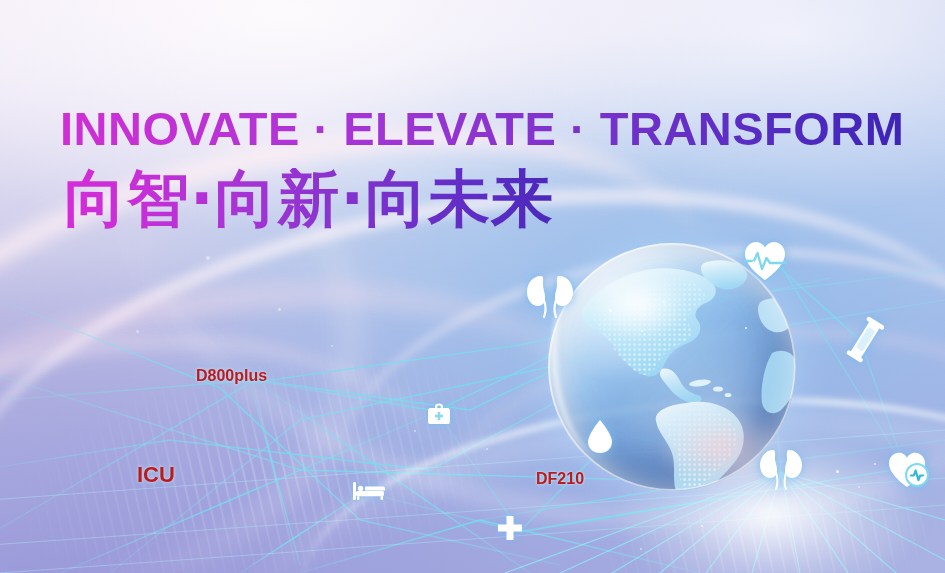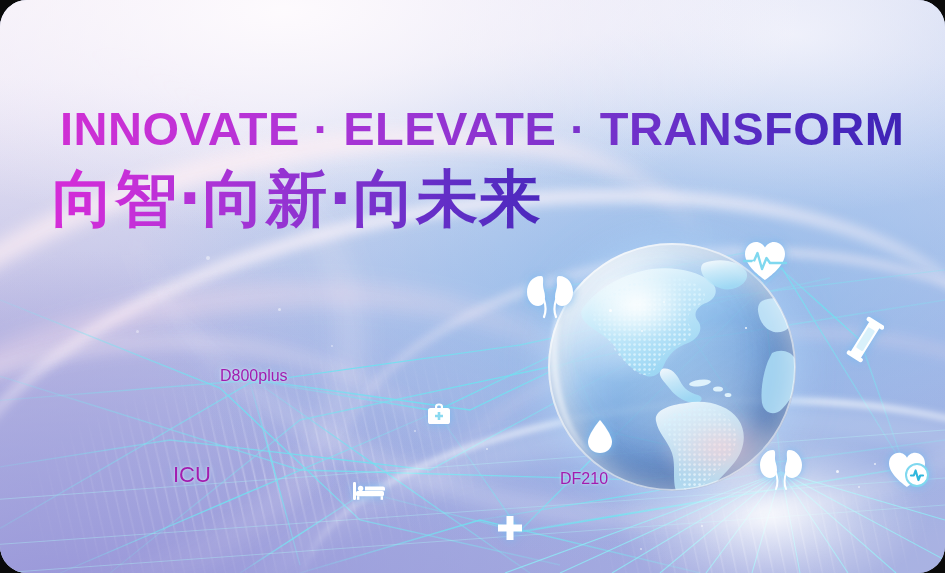--- a/index.html
+++ b/index.html
@@ -2,21 +2,20 @@
 <html lang="zh"><head>
 <meta charset="utf-8">
 <title>Banner</title>
 <style>
   html,body{margin:0;padding:0;background:#0a0a0a;}
   *{box-sizing:border-box;}
   #stage{
     position:relative;width:945px;height:573px;overflow:hidden;
     font-family:"Liberation Sans","DejaVu Sans",sans-serif;
     background:#b9c2ea;
-    border-radius:27px;
   }
   .layer{position:absolute;inset:0;pointer-events:none;}
 
   
   #bg-base{
     background:
       linear-gradient(160deg,
         #f3eef7 0%,
         #eae7f6 14%,
         #dfe2f4 27%,
@@ -193,39 +192,38 @@
   #headline{
     position:absolute;left:60px;top:105px;
     font-size:47px;font-weight:bold;letter-spacing:.5px;line-height:1;
     white-space:nowrap;
     background:linear-gradient(90deg,
       #cf2fd4 0%, #c231d6 14%, #ad34d6 30%, #9434d2 46%, #7a32cc 62%, #5f2ec6 78%, #4828bd 92%, #3f23b6 100%);
     -webkit-background-clip:text;background-clip:text;
     -webkit-text-fill-color:transparent;color:transparent;
   }
   #subhead{
-    position:absolute;left:52px;top:168px;
+    position:absolute;left:64px;top:168px;
     font-size:62px;font-weight:bold;line-height:1;letter-spacing:1px;
     white-space:nowrap;
     font-family:"DejaVu Sans","Liberation Sans",sans-serif;
     background:linear-gradient(90deg,
       #d52cd8 0%, #c62fd8 16%, #ab33d6 34%, #8d33d0 52%, #7130cb 70%, #5b2dc4 86%, #4b28bd 100%);
     -webkit-background-clip:text;background-clip:text;
     -webkit-text-fill-color:transparent;color:transparent;
   }
 
   
   .plabel{
-    position:absolute;color:#a21caf;font-weight:normal;
+    position:absolute;color:#b91c1c;font-weight:bold;
     text-shadow:0 0 10px rgba(150,200,245,.9),0 0 3px rgba(255,255,255,.8);
     white-space:nowrap;
-    margin-left:24px;
   }
   #lbl-d800{left:196px;top:367px;font-size:16px;}
-  #lbl-icu{left:149px;top:462px;font-size:22px;text-align:right;}
+  #lbl-icu{left:137px;top:462px;font-size:22px;text-align:right;}
   #lbl-df210{left:500px;top:470px;font-size:16px;padding-left:36px;}
 
   
   .dot{position:absolute;background:#fff;border-radius:50%;opacity:.85;}
 </style>
 </head>
 <body>
 
 <div id="stage">
 

